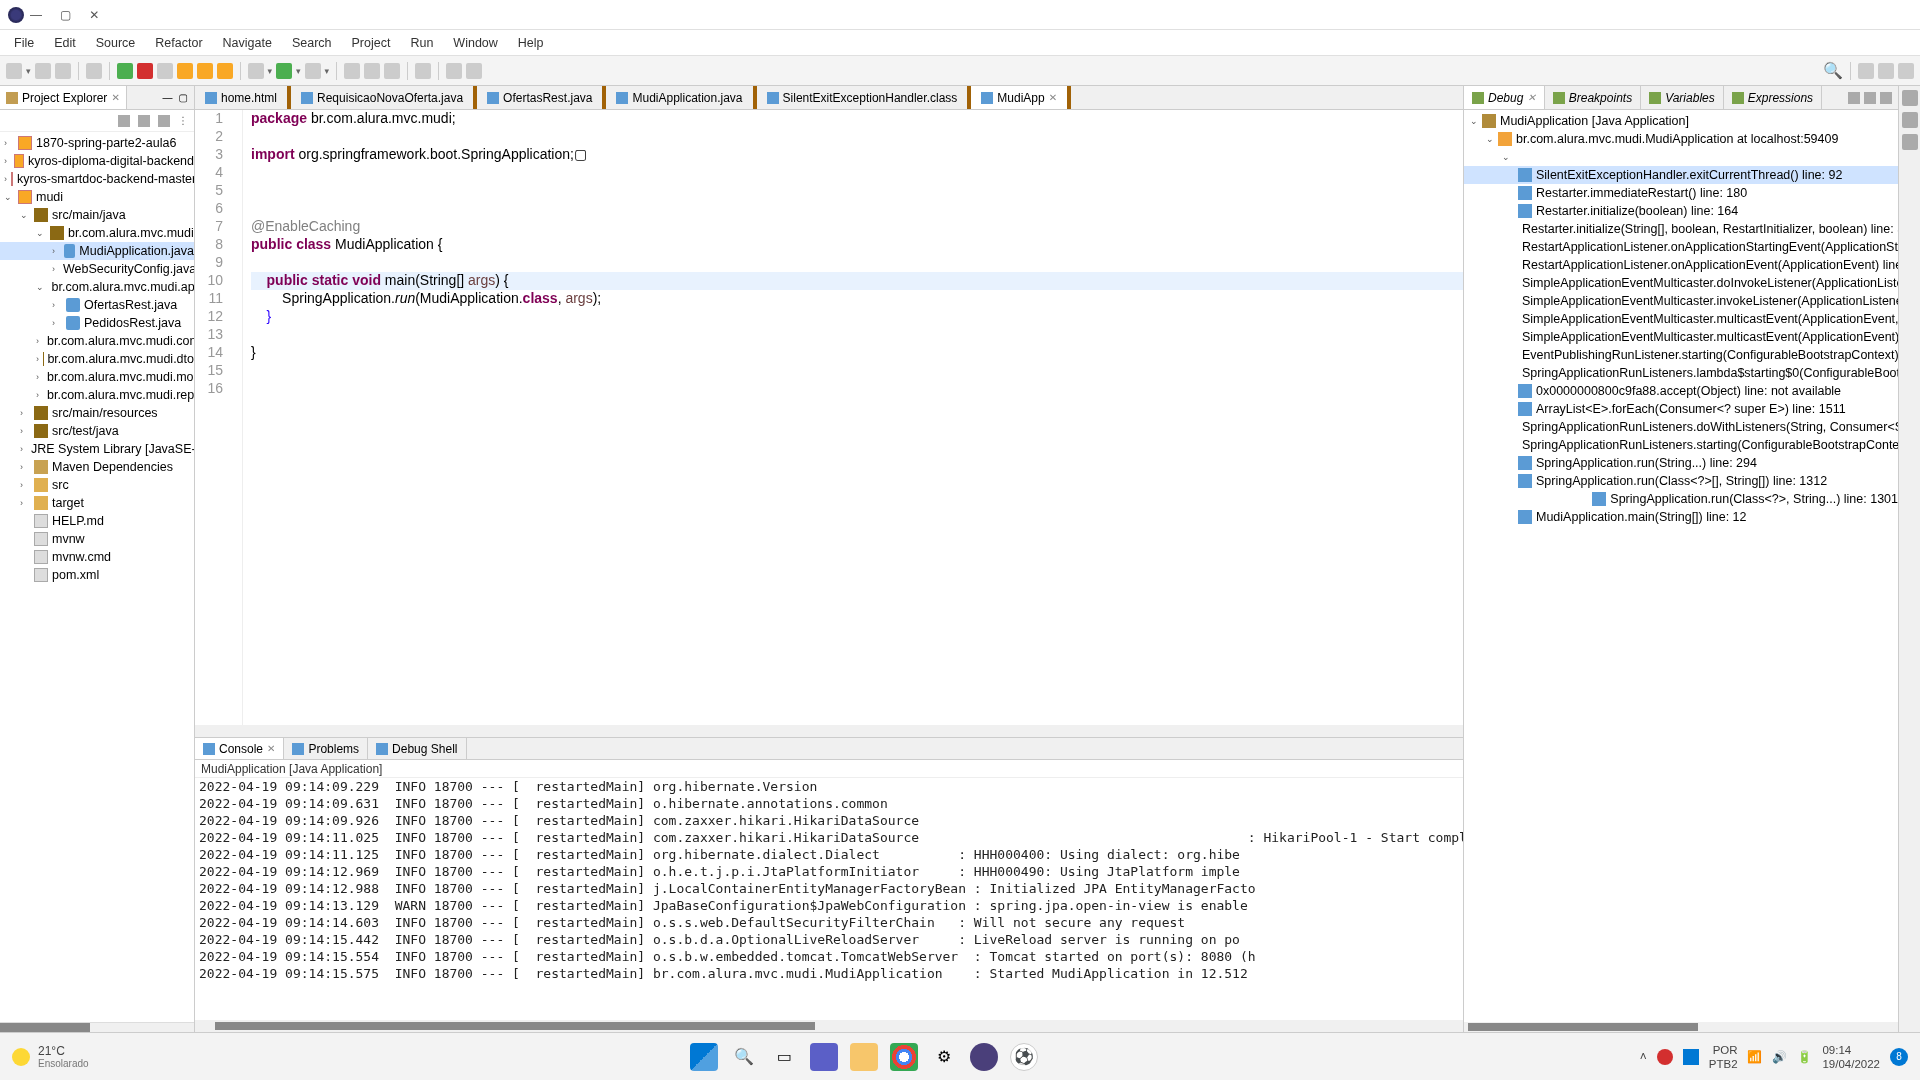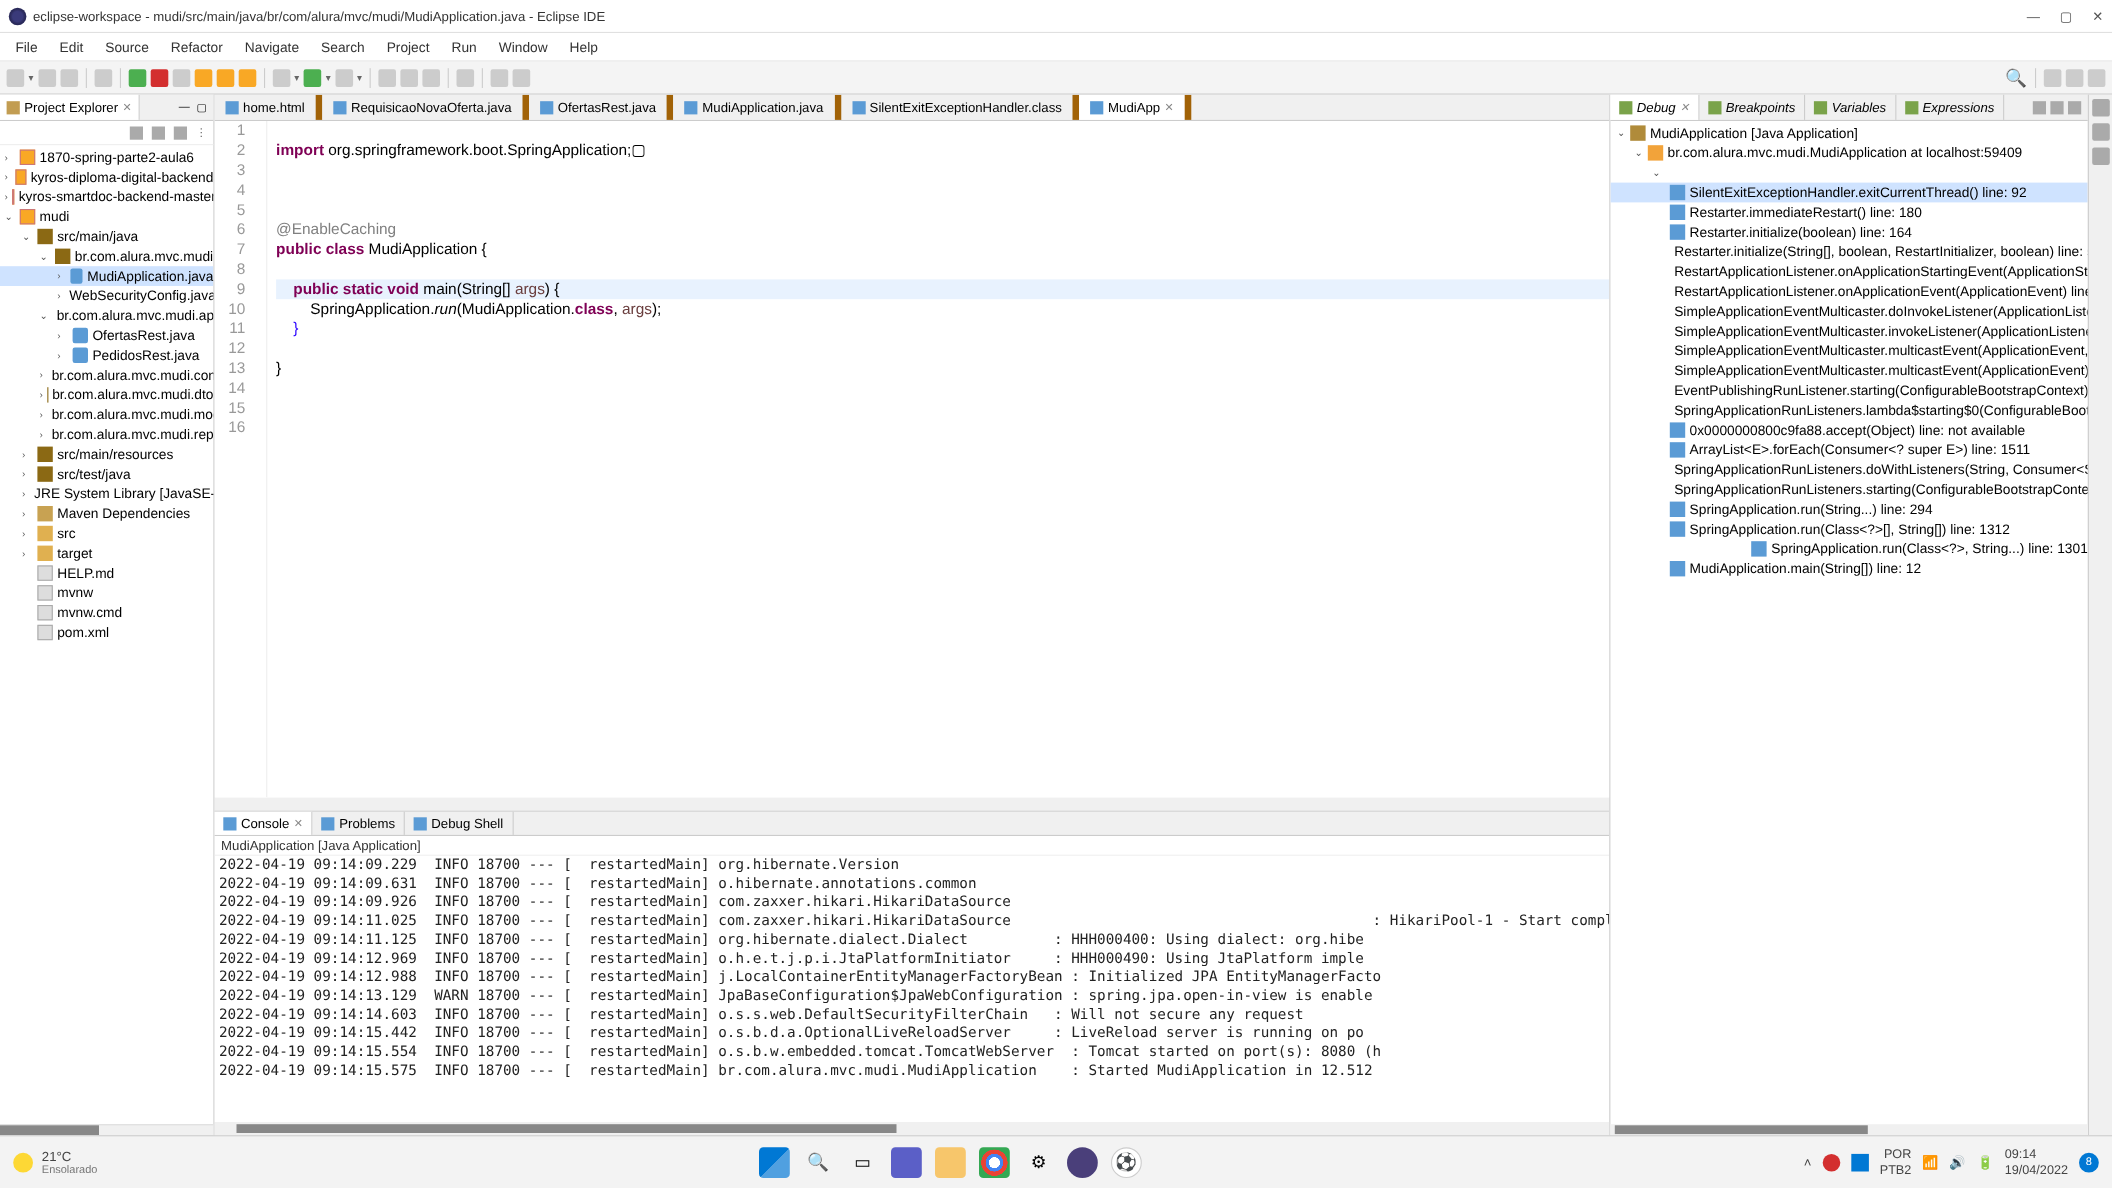--- a/index.html
+++ b/index.html
@@ -36,21 +36,21 @@
 .src-icon { width: 14px; height: 14px; background: #8b6914; }
 .cls-icon { width: 14px; height: 14px; background: #5b9bd5; border-radius: 2px; }
 .file-icon { width: 14px; height: 14px; background: #ddd; border: 1px solid #aaa; }
 .lib-icon { width: 14px; height: 14px; background: #c8a252; }
 .pe-scroll { height: 10px; background: #f0f0f0; border-top: 1px solid #ddd; }
 .pe-scroll-thumb { width: 90px; height: 100%; background: #888; }
 
 .center-col { flex: 1; display: flex; flex-direction: column; overflow: hidden; }
 
 .editor-tabs { height: 24px; display: flex; align-items: stretch; background: #f0f0f0; border-bottom: 1px solid #ccc; overflow: hidden; }
-.etab { display: flex; align-items: center; padding: 0 10px; font-size: 12px; gap: 4px; border-right: 6px solid #a16207; background: #f0f0f0; cursor: pointer; }
+.etab { display: flex; align-items: center; padding: 0 10px; font-size: 12px; gap: 4px; border-right: 4px solid #a16207; background: #f0f0f0; cursor: pointer; }
 .etab.on { background: #fff; }
 .etab-x { color: #888; font-size: 10px; }
 .etab-icon { width: 12px; height: 12px; background: #5b9bd5; }
 
 .editor-body { flex: 1; display: flex; background: #fff; font-family: Consolas, monospace; font-size: 14px; overflow: hidden; position: relative; }
 .gutter { width: 36px; text-align: right; color: #999; padding-right: 8px; user-select: none; }
 .gutter div { height: 18px; }
 .fold-gutter { width: 12px; background: #fff; border-right: 1px solid #eee; }
 .code { flex: 1; padding-left: 8px; }
 .code .ln { height: 18px; white-space: pre; }
@@ -94,21 +94,20 @@
 .tray-icon { width: 16px; height: 16px; }
 .time-block { font-size: 11.5px; line-height: 14px; }
 .lang-block { text-align: right; font-size: 11.5px; line-height: 14px; }
 .notif { width: 18px; height: 18px; background: #0078d4; border-radius: 50%; color: #fff; display: flex; align-items: center; justify-content: center; font-size: 10px; }
 </style>
 </head>
 <body>
 
 <div class="titlebar">
   <span class="logo"></span>
-  <span class="titlebar-title">eclipse-workspace - mudi/src/main/java/br/com/alura/mvc/mudi/MudiApplication.java - Eclipse IDE</span>
   <div class="winbtns">
     <span>—</span>
     <span>▢</span>
     <span>✕</span>
   </div>
 </div>
 
 <div class="menubar" id="menubar">
     <span>File</span>
     <span>Edit</span>
@@ -354,20 +353,21 @@
           <div>10</div>
           <div>11</div>
           <div>12</div>
           <div>13</div>
           <div>14</div>
           <div>15</div>
           <div>16</div>
         </div>
       <div class="fold-gutter"></div>
       <div class="code" id="code">
+          <div class="ln"><span class="kw">package</span> br.com.alura.mvc.mudi;</div>
           <div class="ln"></div>
           <div class="ln"><span class="kw">import</span> org.springframework.boot.SpringApplication;▢</div>
           <div class="ln"></div>
           <div class="ln"></div>
           <div class="ln"></div>
           <div class="ln"><span class="ann">@EnableCaching</span></div>
           <div class="ln"><span class="kw">public</span> <span class="kw">class</span> MudiApplication {</div>
           <div class="ln"></div>
           <div class="ln" style="background: rgb(232, 242, 254);">    <span class="kw">public</span> <span class="kw">static</span> <span class="kw">void</span> main(String[] <span style="color:#6a3e3e">args</span>) {</div>
           <div class="ln">        SpringApplication.<span class="mth">run</span>(MudiApplication.<span class="kw">class</span>, <span style="color:#6a3e3e">args</span>);</div>

